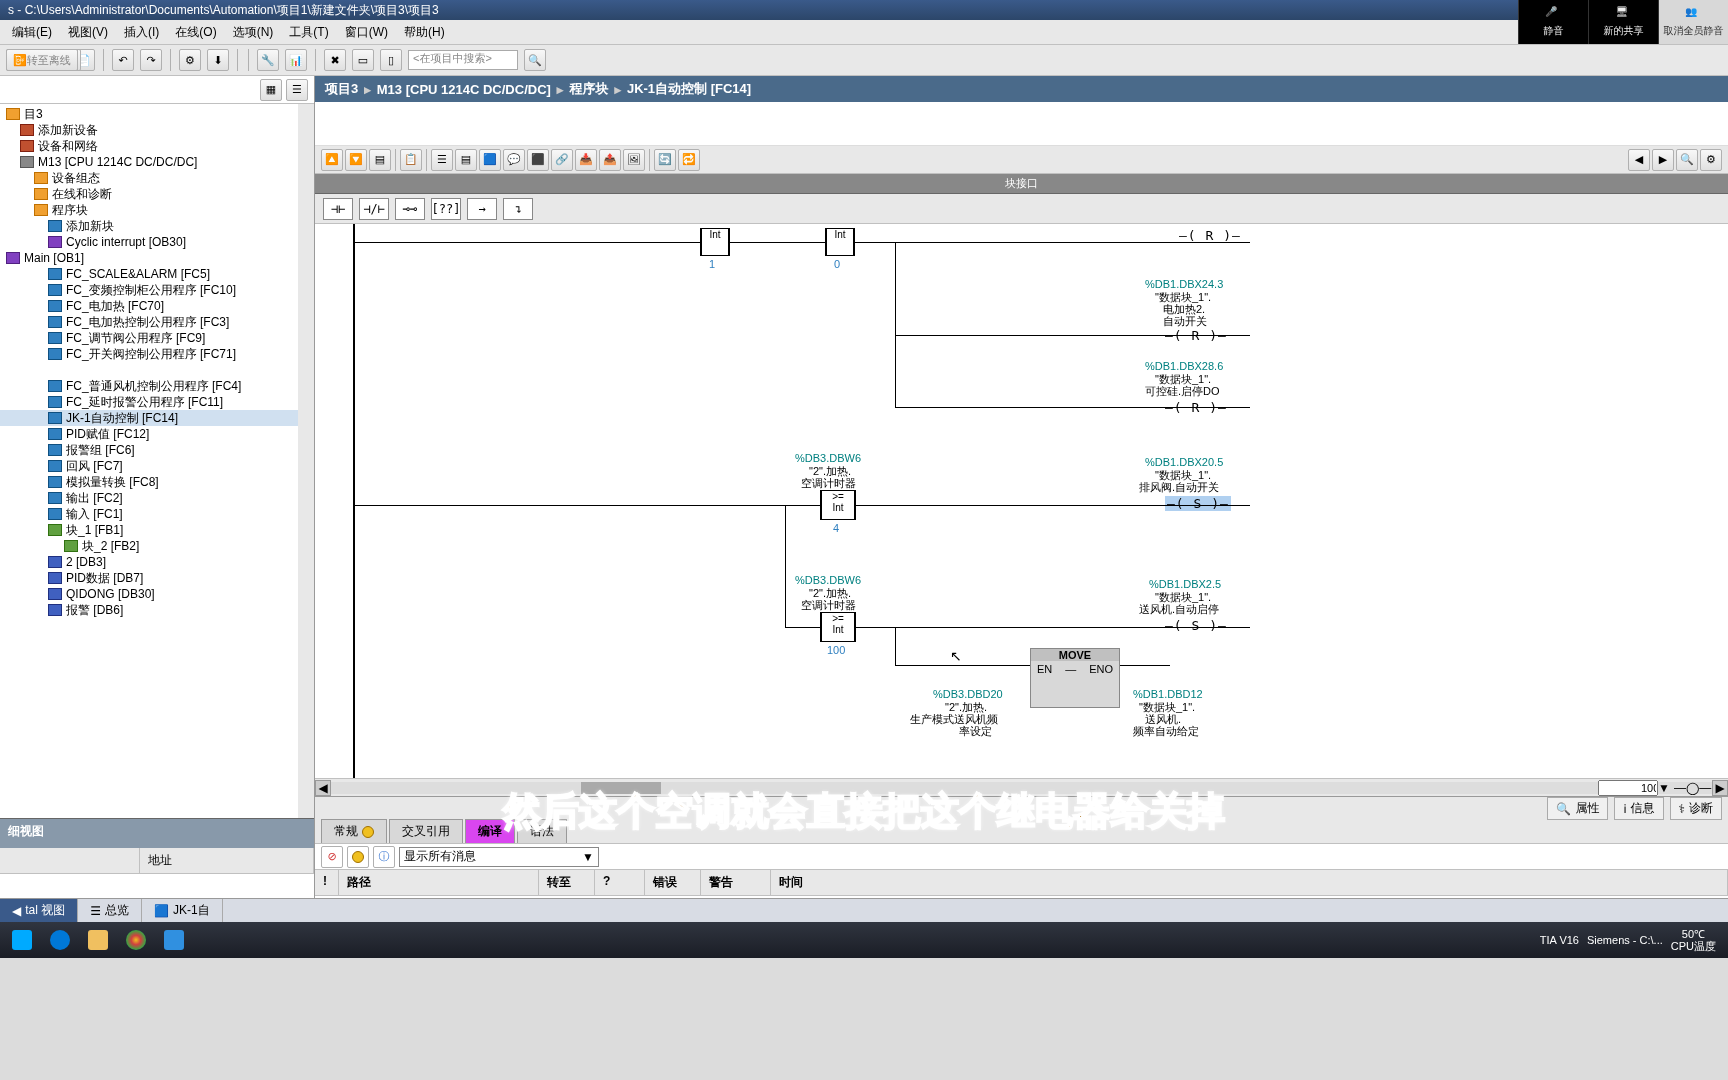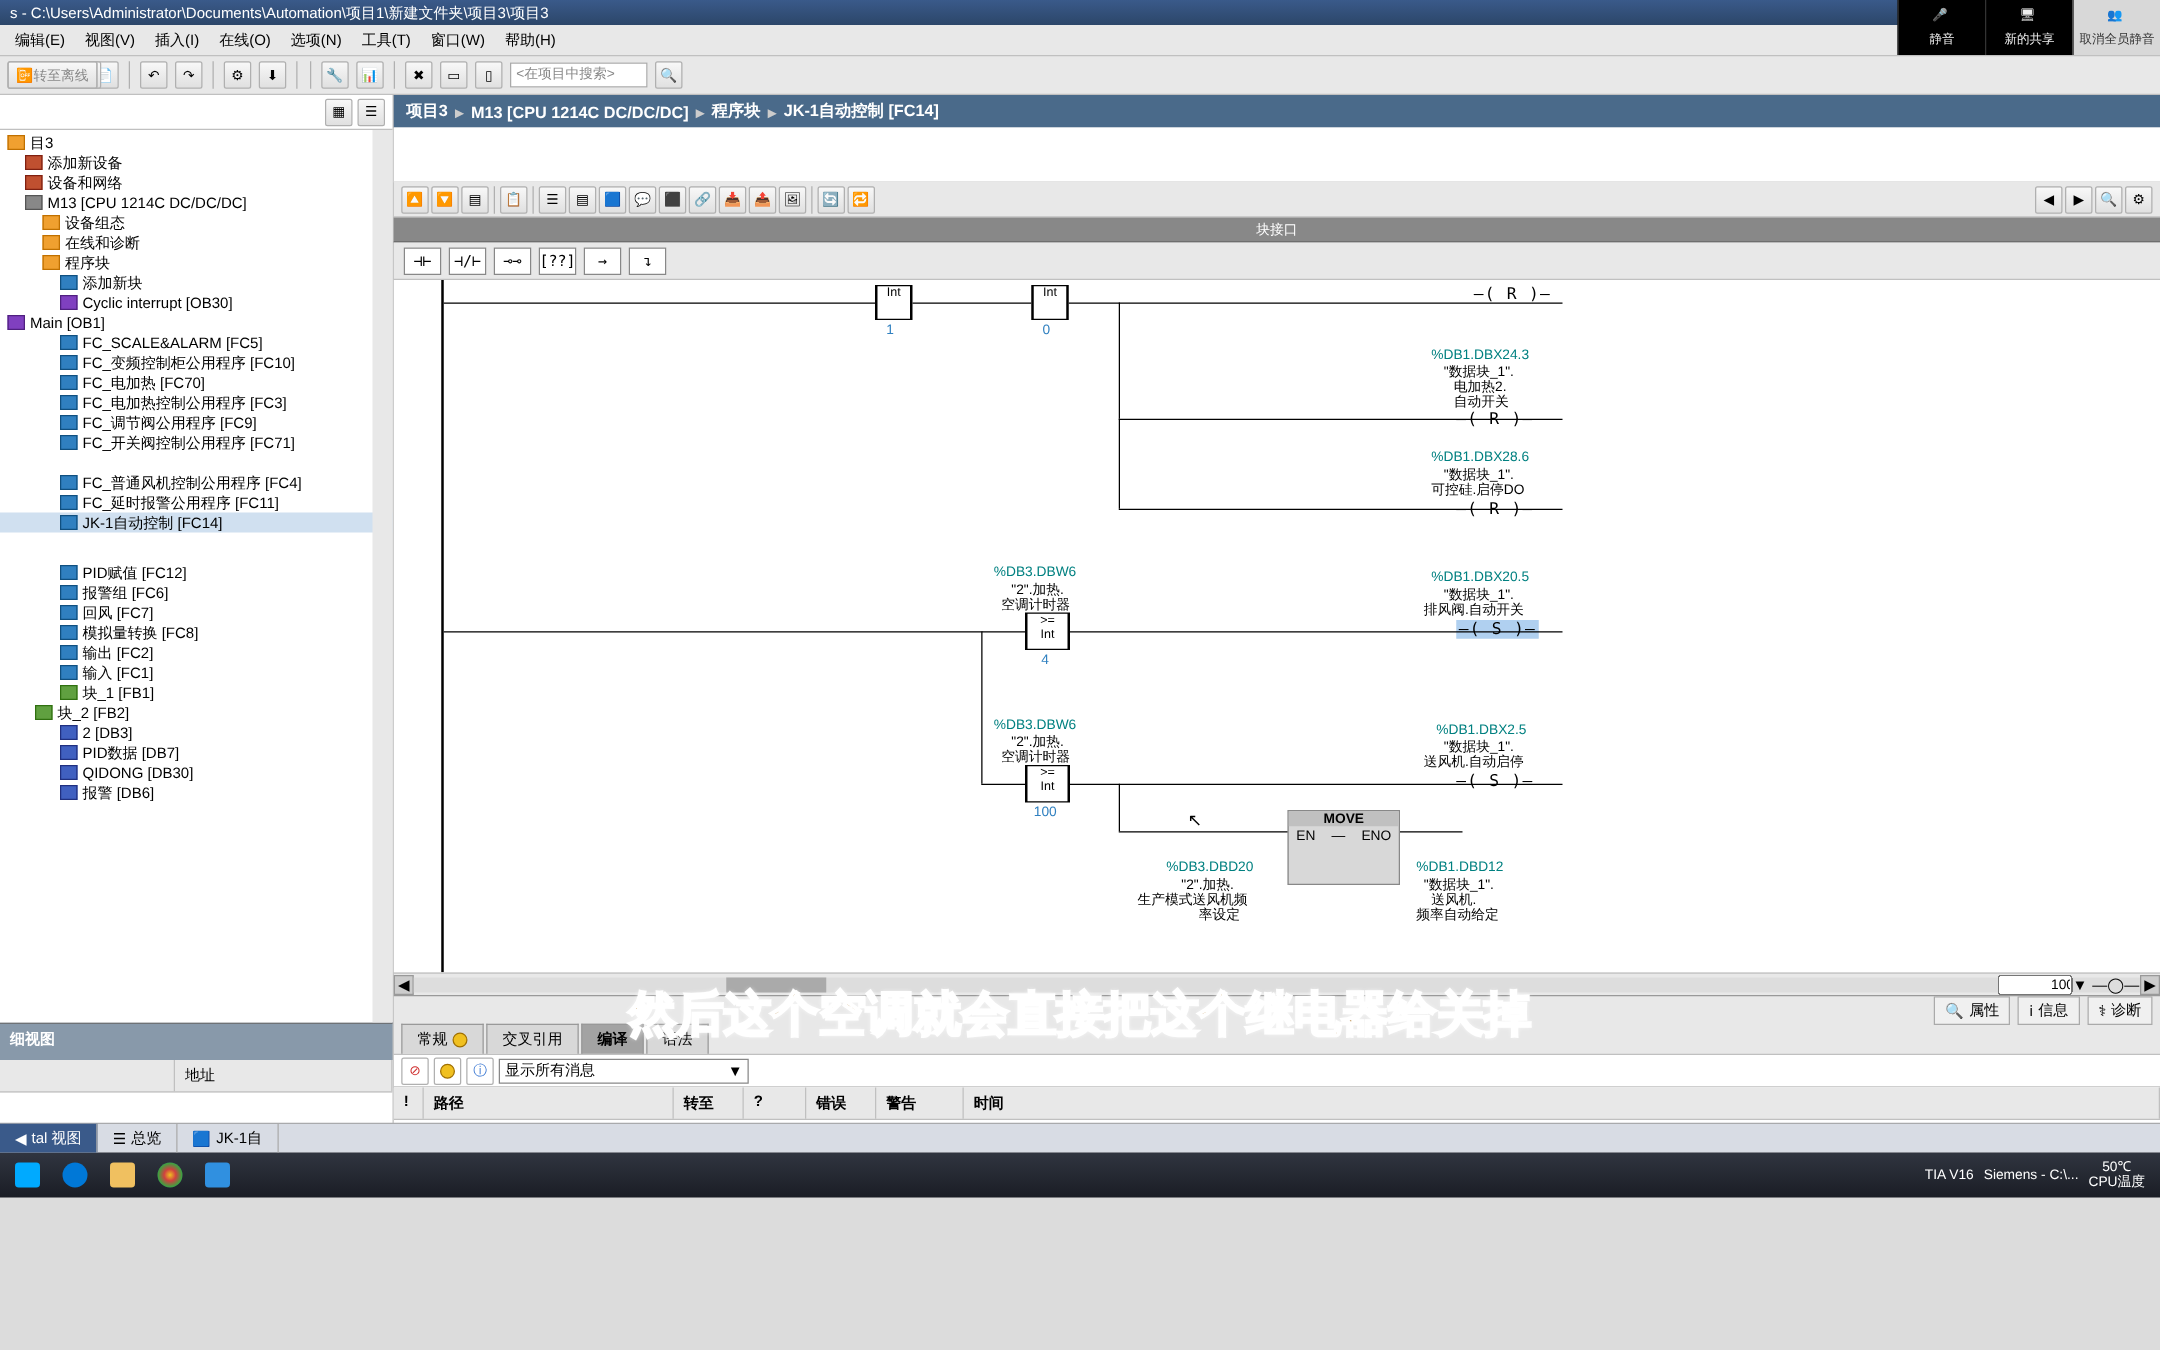--- a/index.html
+++ b/index.html
@@ -63,21 +63,21 @@
 
 .hscroll-bar { height: 18px; background: #e8e8e8; border-top: 1px solid #c0c0c0; display: flex; align-items: center; }
 .zoom-box { position: absolute; right: 0; width: 130px; height: 18px; display:flex; align-items:center; }
 .zoom-box input { width: 60px; height: 16px; font-size: 11px; padding-left: 41px; }
 
 .props-bar { height: 24px; background: #e8e8e8; display: flex; align-items: center; gap: 6px; padding: 0 6px; border-top: 1px solid #999; justify-content: flex-end; }
 .prop-tab { border: 1px solid #aaa; padding: 2px 8px; background: #f0f0f0; display:flex; align-items:center; gap:4px; }
 
 .tabs-row { height: 24px; background: #e8e8e8; display: flex; align-items: flex-end; padding: 0 6px; border-bottom: 1px solid #c0c0c0; }
 .tab { border: 1px solid #999; border-bottom: none; background: #d8d8d8; padding: 3px 12px; margin-right: 2px; display:flex; align-items:center; gap:4px; }
-.tab.act { background: #a3a3a3; font-weight: bold; }
+.tab.act { background: #d946ef; font-weight: bold; }
 .warn-ico { width:12px; height:12px; background:#f0c020; border-radius:50%; border:1px solid #a07000; display:inline-block; }
 
 .msg-bar { height: 26px; background: #fff; display: flex; align-items: center; gap: 4px; padding: 0 6px; border-bottom: 1px solid #c0c0c0; }
 .msg-sel { border: 1px solid #888; height: 20px; flex: 0 0 200px; padding: 0 4px; display:flex; align-items:center; justify-content:space-between; }
 
 .output-table { height: 28px; background: #fff; }
 .out-hdr { display: flex; background: #e8e8e8; border-bottom: 1px solid #c0c0c0; }
 .out-hdr > div { padding: 4px 8px; border-right: 1px solid #c0c0c0; font-weight: bold; }
 
 .subtitle { position: absolute; left: 50%; transform: translateX(-50%); top: 786px; font-size: 38px; font-weight: bold; color: #a16207; -webkit-text-stroke: 2px #fff; text-shadow: 0 0 4px #fff; }
@@ -232,21 +232,21 @@
             <span>FC_普通风机控制公用程序 [FC4]</span>
           </div>
           <div class="tree-item" style="padding-left: 48px;">
             <span class="ti-ico ico-block"></span>
             <span>FC_延时报警公用程序 [FC11]</span>
           </div>
           <div class="tree-item sel" style="padding-left: 48px;">
             <span class="ti-ico ico-block"></span>
             <span>JK-1自动控制 [FC14]</span>
           </div>
-          <div class="tree-item" style="padding-left: 48px; margin-top: 24px;">
+          <div class="tree-item" style="padding-left: 48px;">
             <span class="ti-ico ico-block"></span>
             <span>PID赋值 [FC12]</span>
           </div>
           <div class="tree-item" style="padding-left: 48px;">
             <span class="ti-ico ico-block"></span>
             <span>报警组 [FC6]</span>
           </div>
           <div class="tree-item" style="padding-left: 48px;">
             <span class="ti-ico ico-block"></span>
             <span>回风 [FC7]</span>
@@ -260,21 +260,21 @@
             <span>输出 [FC2]</span>
           </div>
           <div class="tree-item" style="padding-left: 48px;">
             <span class="ti-ico ico-block"></span>
             <span>输入 [FC1]</span>
           </div>
           <div class="tree-item" style="padding-left: 48px;">
             <span class="ti-ico ico-fb"></span>
             <span>块_1 [FB1]</span>
           </div>
-          <div class="tree-item" style="padding-left: 28px;">
+          <div class="tree-item" style="padding-left: 64px;">
             <span class="ti-ico ico-fb"></span>
             <span>块_2 [FB2]</span>
           </div>
           <div class="tree-item" style="padding-left: 48px;">
             <span class="ti-ico ico-db"></span>
             <span>2 [DB3]</span>
           </div>
           <div class="tree-item" style="padding-left: 48px;">
             <span class="ti-ico ico-db"></span>
             <span>PID数据 [DB7]</span>

